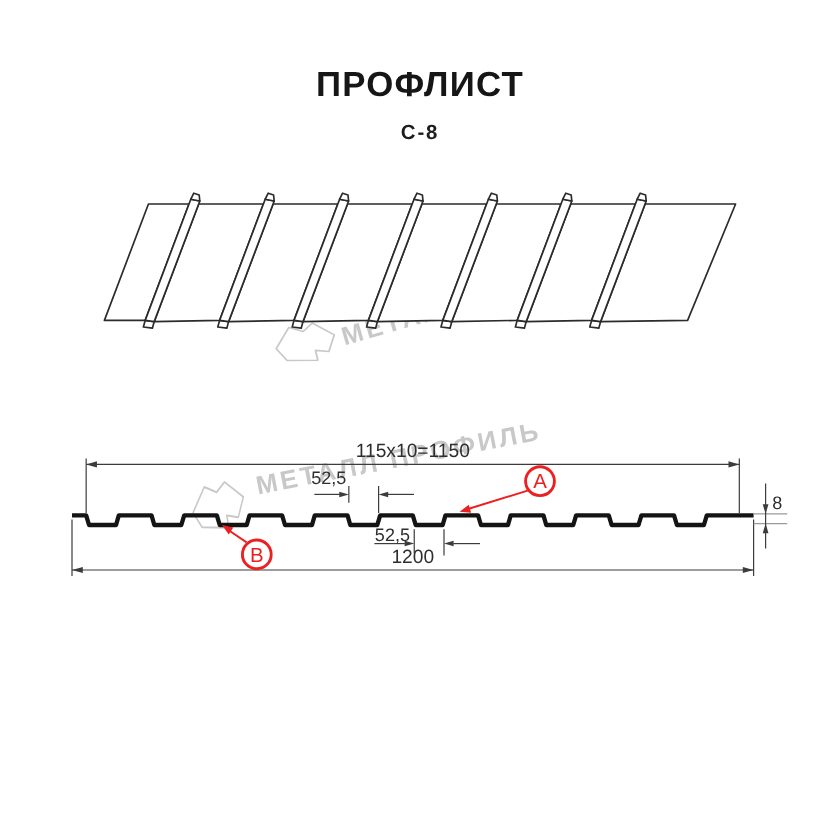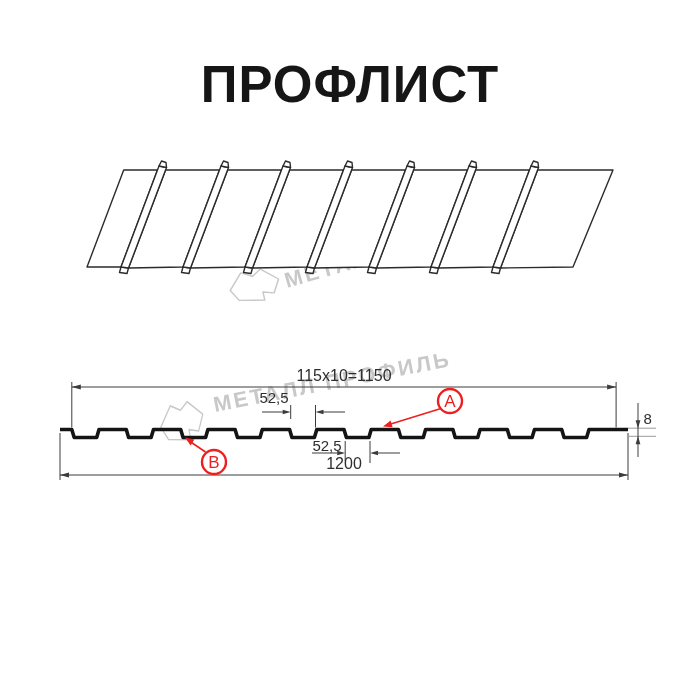--- a/index.html
+++ b/index.html
@@ -2,21 +2,21 @@
 <html><head>
 <meta charset="utf-8">
 <style>
   html,body{margin:0;padding:0;background:#fff;}
   #stage{
     position:relative;width:700px;height:700px;background:#ffffff;overflow:hidden;
     font-family:"Liberation Sans",sans-serif;
   }
   .title{
     position:absolute;left:0;top:55px;width:700px;text-align:center;
-    font-size:51px;font-weight:700;letter-spacing:1px;color:#161616;
+    font-size:29px;font-weight:700;letter-spacing:1px;color:#161616;
   }
   .subtitle{
     position:absolute;left:0;top:101px;width:700px;text-align:center;
     font-size:17px;font-weight:600;letter-spacing:1.5px;color:#1d1d1d;
   }
   .footer-note{
     position:absolute;left:0;top:616px;width:700px;text-align:center;
     font-size:19px;font-weight:600;letter-spacing:.3px;color:#3a3a3a;
   }
   svg{position:absolute;overflow:visible;}
@@ -35,20 +35,21 @@
   .red-ah{fill:#ec1f21;stroke:none;}
   .marker-circle{fill:#ffffff;stroke:#ec1f21;stroke-width:2.4;}
   .marker-letter{fill:#ec1f21;font-size:17px;font-weight:500;}
 </style>
 </head>
 <body>
 
 <div id="stage">
 
   <div class="title">ПРОФЛИСТ</div>
+  <div class="subtitle">С-8</div>
 
   <svg id="sheet3d" width="540" height="160" viewBox="0 0 540 160">
     <defs>
       <symbol id="mp-logo" viewBox="0 0 200 130" overflow="visible">
         <path class="wm" d="M18,78 L60,16 L100,32 L128,8 L188,50 L168,100 L130,93 L134,124 L46,117 Z"></path>
       </symbol>
       <g id="rib3d">
         <path class="rib" d="M0,117 L7.5,118 L6,123.5 L-1.5,122.5 Z"></path>
         <path class="rib" d="M0,117 L38,16 L45.5,17.5 L7.5,118 Z"></path>
         <path class="rib" d="M38,16 L40.5,11 L45,12.5 L45.5,17.5 Z"></path>

